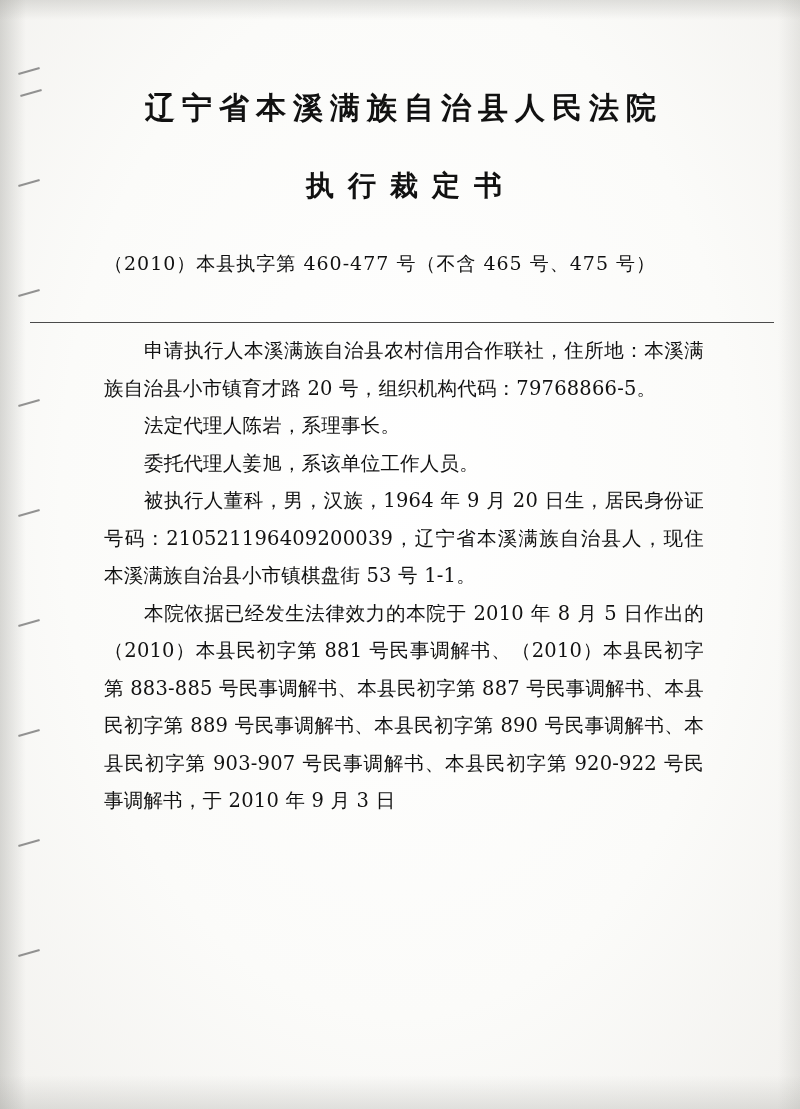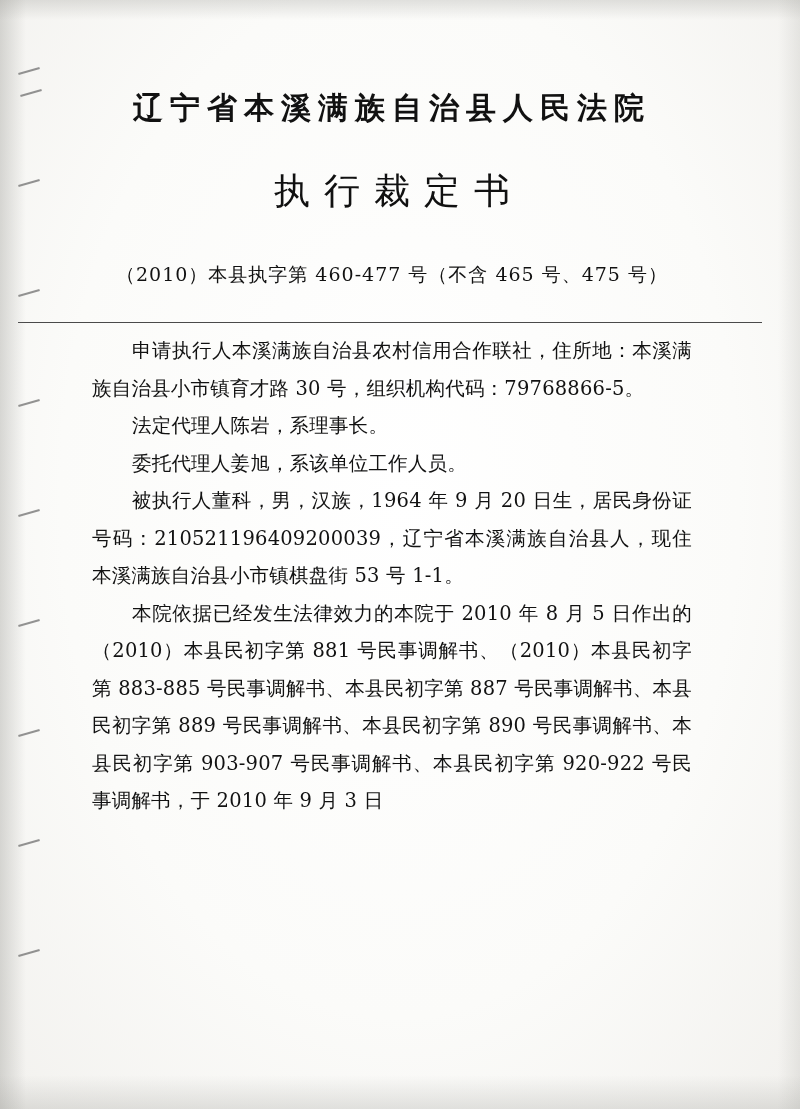--- a/index.html
+++ b/index.html
@@ -69,53 +69,53 @@
     display: block;
     width: 22px;
     height: 2px;
     background: #6f6f6f;
     transform: rotate(-16deg);
     opacity: 0.75;
   }
 
   .content {
     position: absolute;
-    left: 92px;
+    left: 104px;
     top: 0;
     width: 600px;
     height: 1109px;
   }
 
   .doc-title {
     margin: 0;
     padding-top: 88px;
     font-size: 30px;
     font-weight: 700;
     letter-spacing: 7px;
     text-align: center;
     color: #111;
     font-family: "DejaVu Serif", "Liberation Serif", serif;
     white-space: nowrap;
   }
   .doc-subtitle {
     margin: 0;
     padding-top: 38px;
-    font-size: 36px;
-    font-weight: 400;
+    font-size: 28px;
+    font-weight: 700;
     letter-spacing: 14px;
     text-indent: 14px;
     text-align: center;
     color: #111;
   }
   .doc-case-no {
     margin: 0;
     padding-top: 46px;
     font-size: 19px;
     letter-spacing: 1px;
-    text-align: center;
+    text-align: left;
     color: #111;
   }
 
   .rule {
     position: absolute;
     left: -74px;
     right: -70px;
     top: 322px;
     border: none;
     border-top: 1.6px solid #4a4a4a;
@@ -159,21 +159,21 @@
   </div>
 
   <div class="content">
     <h1 class="doc-title">辽宁省本溪满族自治县人民法院</h1>
     <h2 class="doc-subtitle">执行裁定书</h2>
     <div class="doc-case-no">（2010）本县执字第 460-477 号（不含 465 号、475 号）</div>
 
     <hr class="rule">
 
     <div class="body-text">
-      <p class="para">申请执行人本溪满族自治县农村信用合作联社，住所地：本溪满族自治县小市镇育才路 30 号，组织机构代码：79768866-5。</p>
+      <p class="para">申请执行人本溪满族自治县农村信用合作联社，住所地：本溪满族自治县小市镇育才路 20 号，组织机构代码：79768866-5。</p>
       <p class="para">法定代理人陈岩，系理事长。</p>
       <p class="para">委托代理人姜旭，系该单位工作人员。</p>
       <p class="para">被执行人董科，男，汉族，1964 年 9 月 20 日生，居民身份证号码：210521196409200039，辽宁省本溪满族自治县人，现住本溪满族自治县小市镇棋盘街 53 号 1-1。</p>
       <p class="para">本院依据已经发生法律效力的本院于 2010 年 8 月 5 日作出的（2010）本县民初字第 881 号民事调解书、（2010）本县民初字第 883-885 号民事调解书、本县民初字第 887 号民事调解书、本县民初字第 889 号民事调解书、本县民初字第 890 号民事调解书、本县民初字第 903-907 号民事调解书、本县民初字第 920-922 号民事调解书，于 2010 年 9 月 3 日</p>
     </div>
   </div>
 
   <div class="edge-shadow-left"></div>
   <div class="edge-shadow-top"></div>
   <div class="edge-shadow-right"></div>

